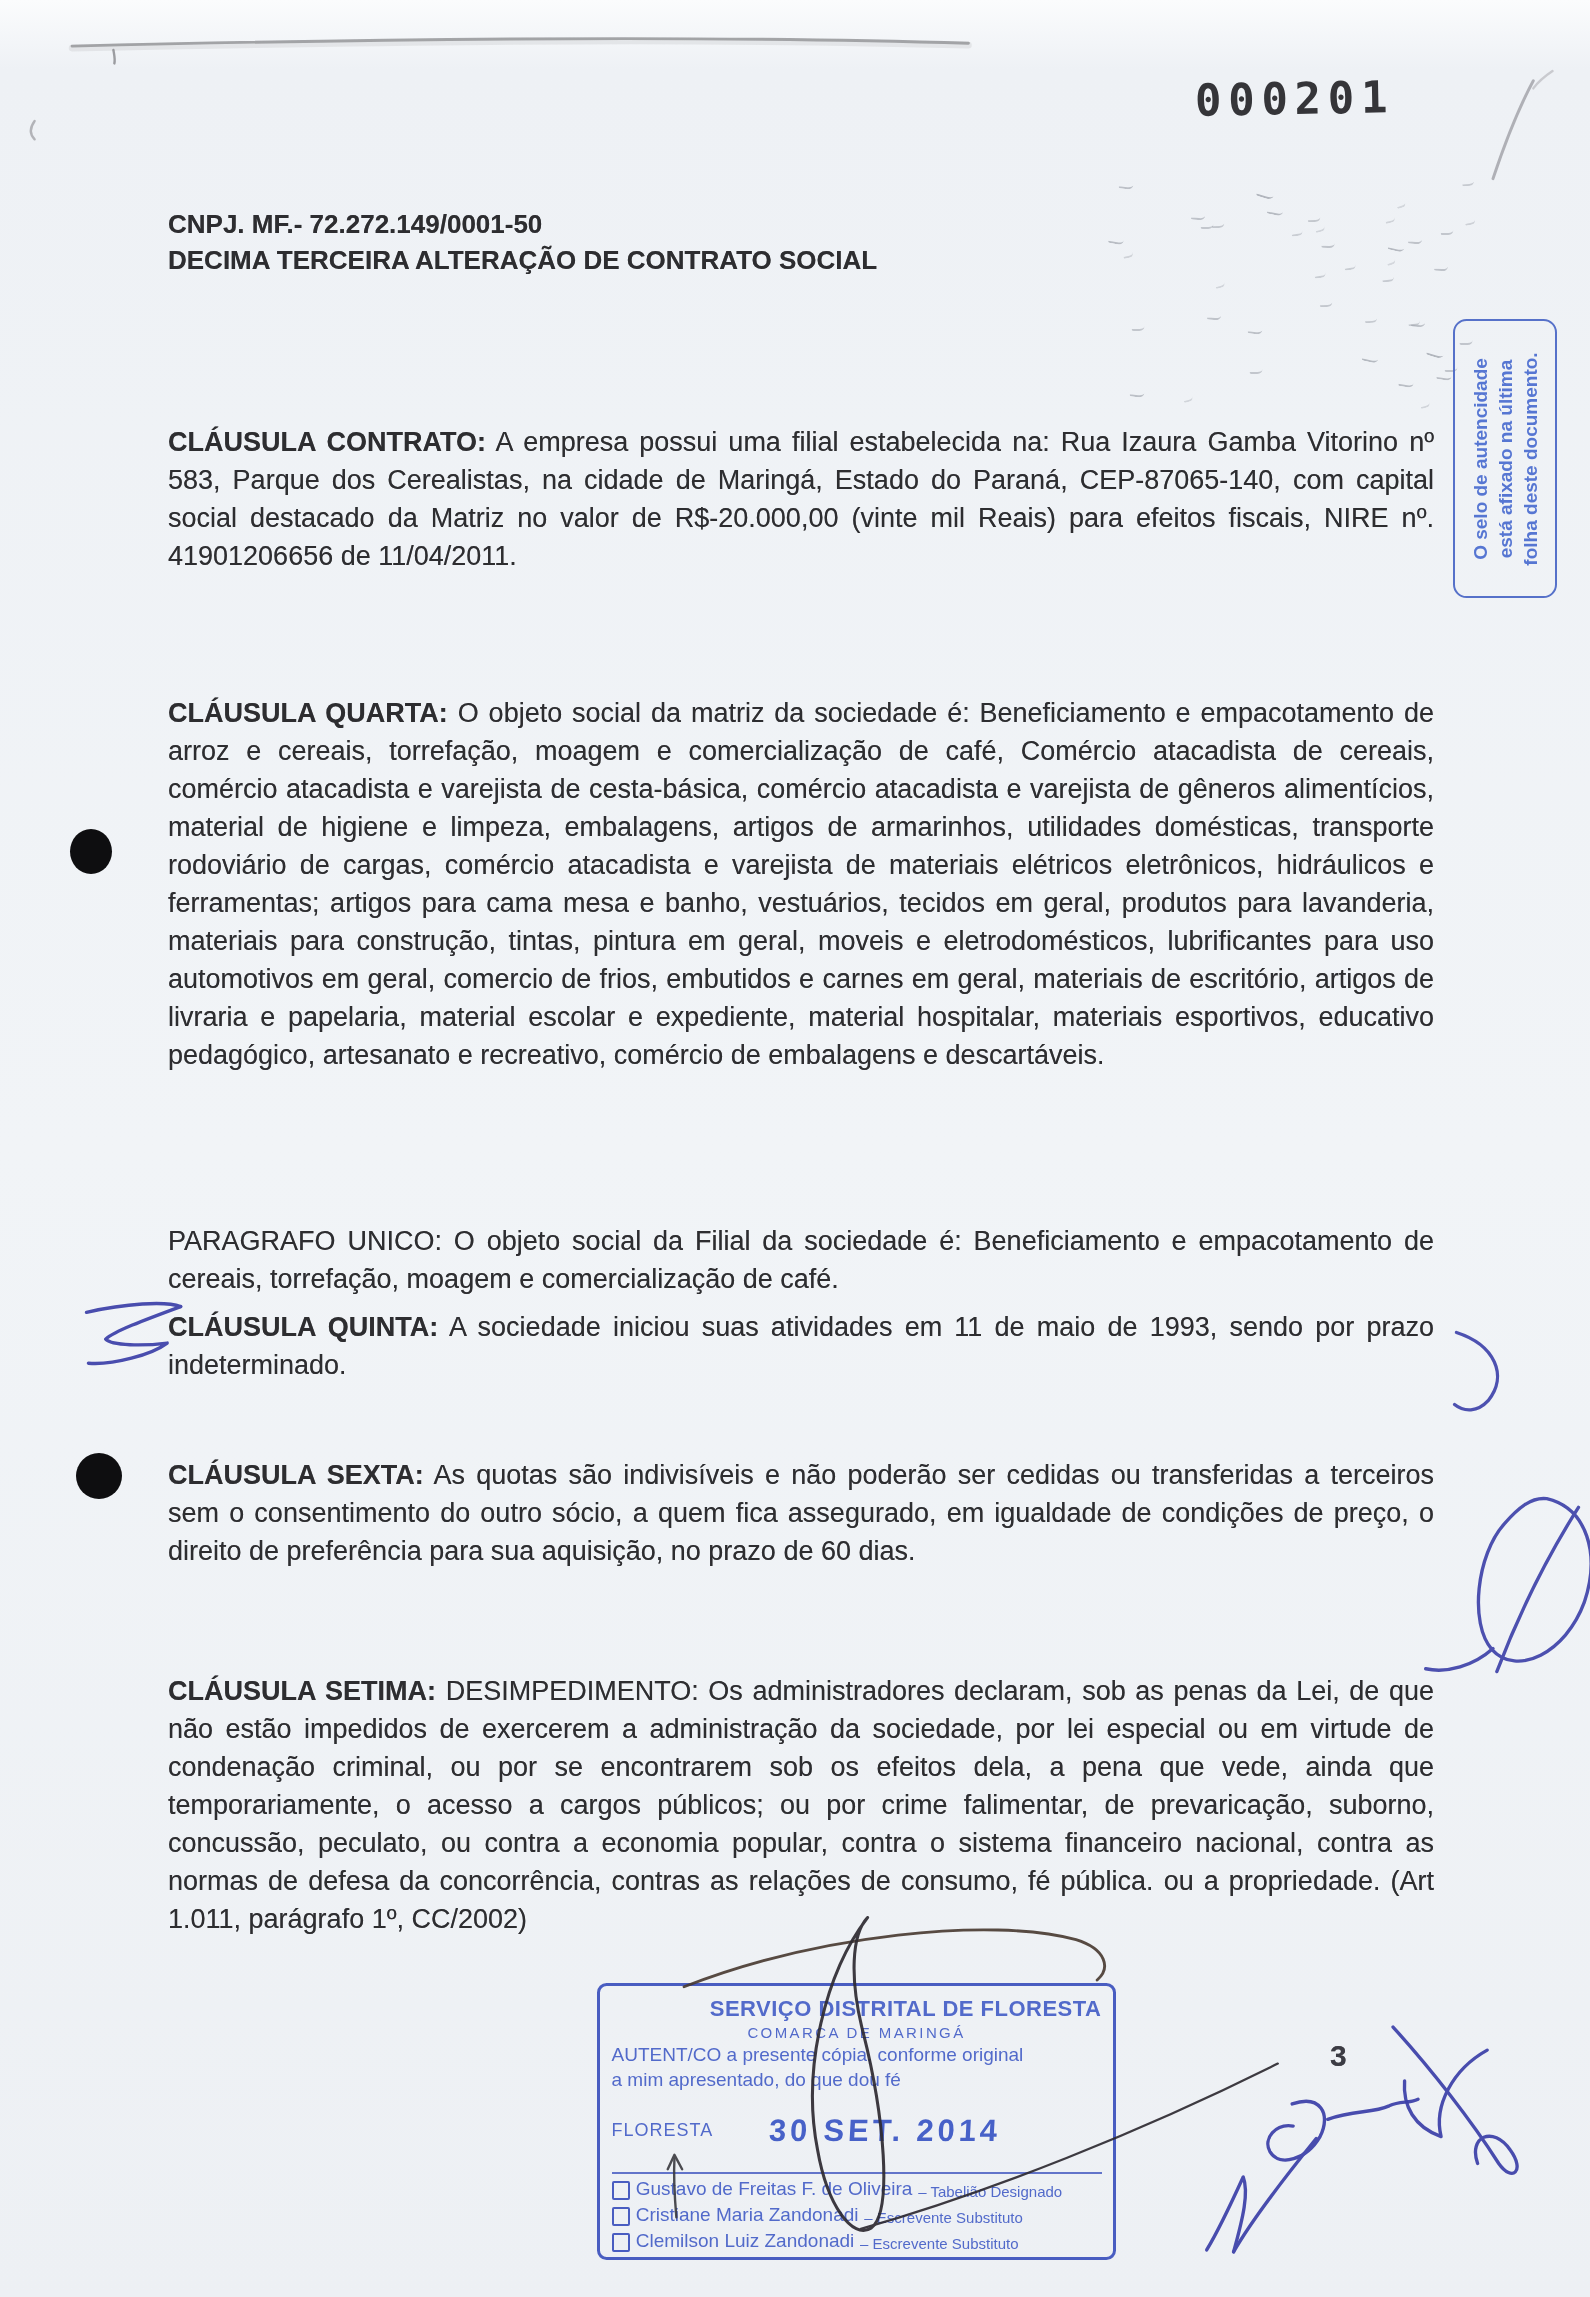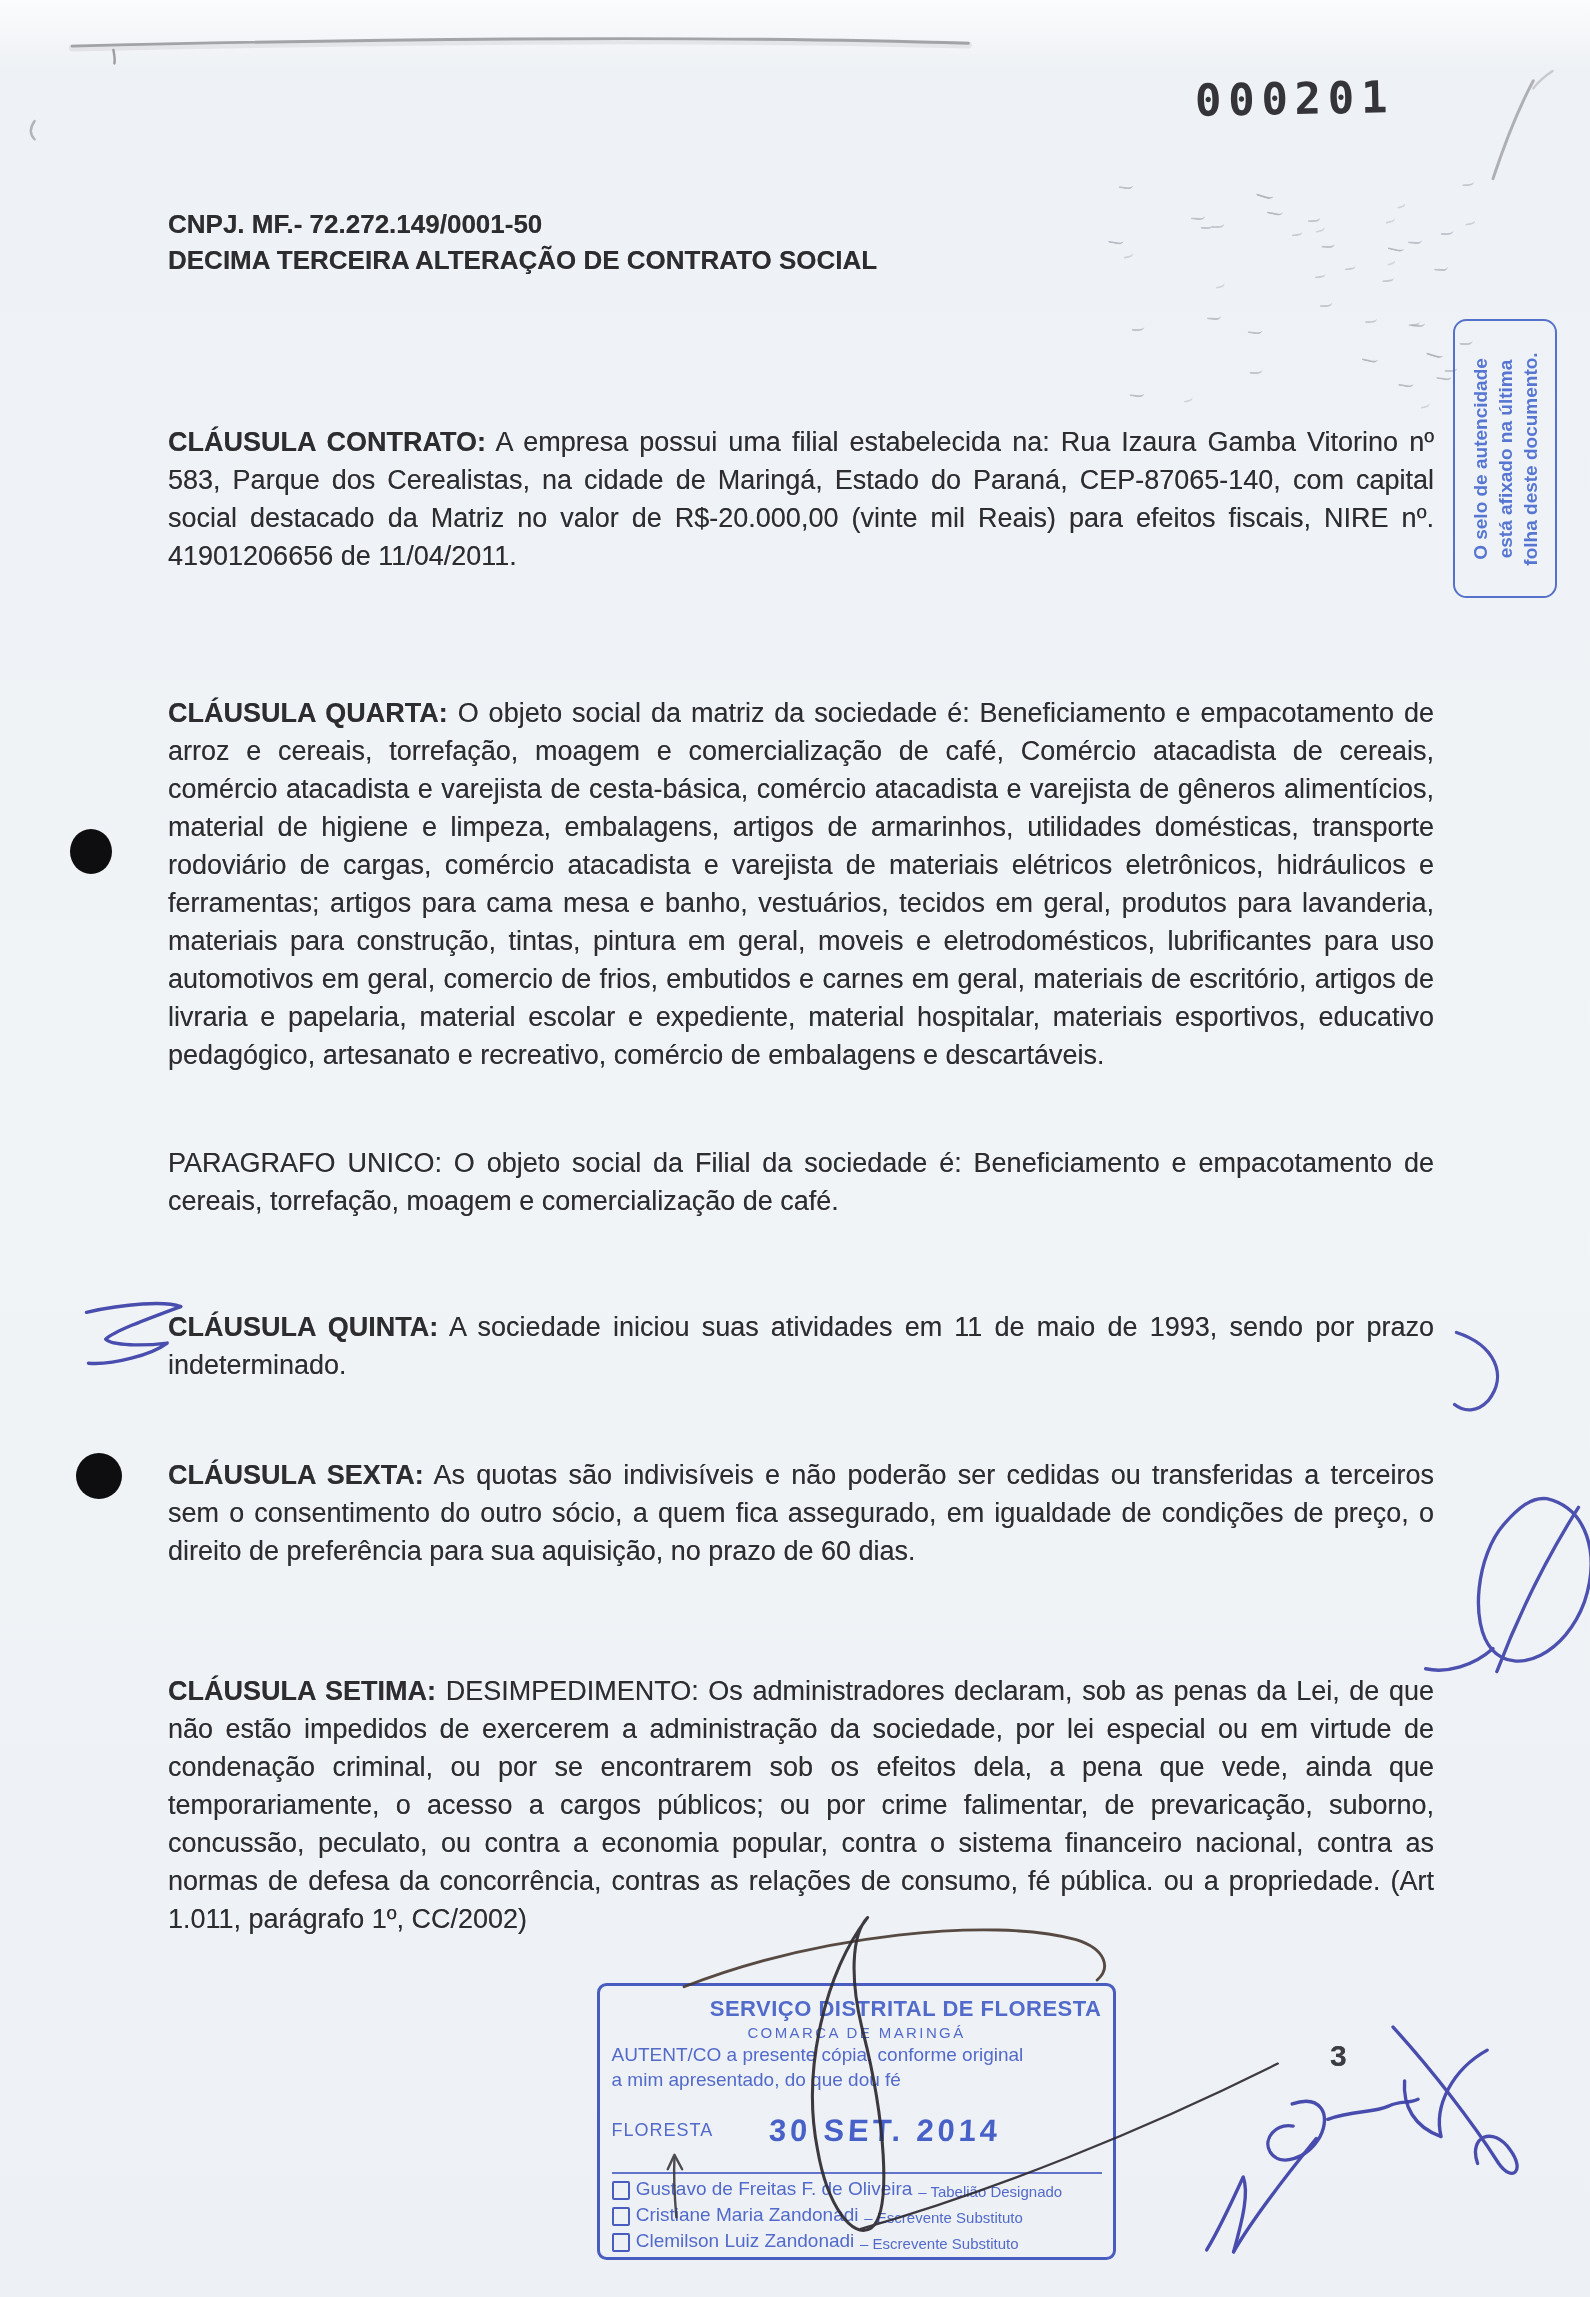--- a/index.html
+++ b/index.html
@@ -15,21 +15,21 @@
     left:1195px;top:73px;font-family:"DejaVu Sans Mono",monospace;
     font-size:44px;font-weight:bold;letter-spacing:6.7px;color:#26262a;
     transform:rotate(-1deg);opacity:.92;z-index:2;
   }
   .header{left:168px;top:206px;width:1153px;z-index:2;}
   .header div{font-size:26px;font-weight:bold;line-height:36px;}
   .clause{left:168px;width:1266px;margin:0;font-size:27px;line-height:38px;
     text-align:justify;z-index:2;}
   .clabel{font-weight:bold;}
   .plain-label .clabel{font-weight:normal;}
-  .c3{top:423px;} .c4{top:694px;} .pu{top:1144px;}
+  .c3{top:423px;} .c4{top:694px;} .pu{top:1222px;}
   .c5{top:1308px;} .c6{top:1456px;} .c7{top:1672px;}
   
   .dot{background:#0e0e10;border-radius:50%;z-index:4;}
   .dot1{left:70px;top:829px;width:42px;height:45px;}
   .dot2{left:76px;top:1453px;width:46px;height:46px;}
   
   .ghost-wrap{left:0;top:0;z-index:1;}
   .ghost{position:absolute;width:11.5px;height:4.8px;
     border-bottom:2.9px solid #979ca5;border-radius:0 0 4.8px 1.9px;}
   

